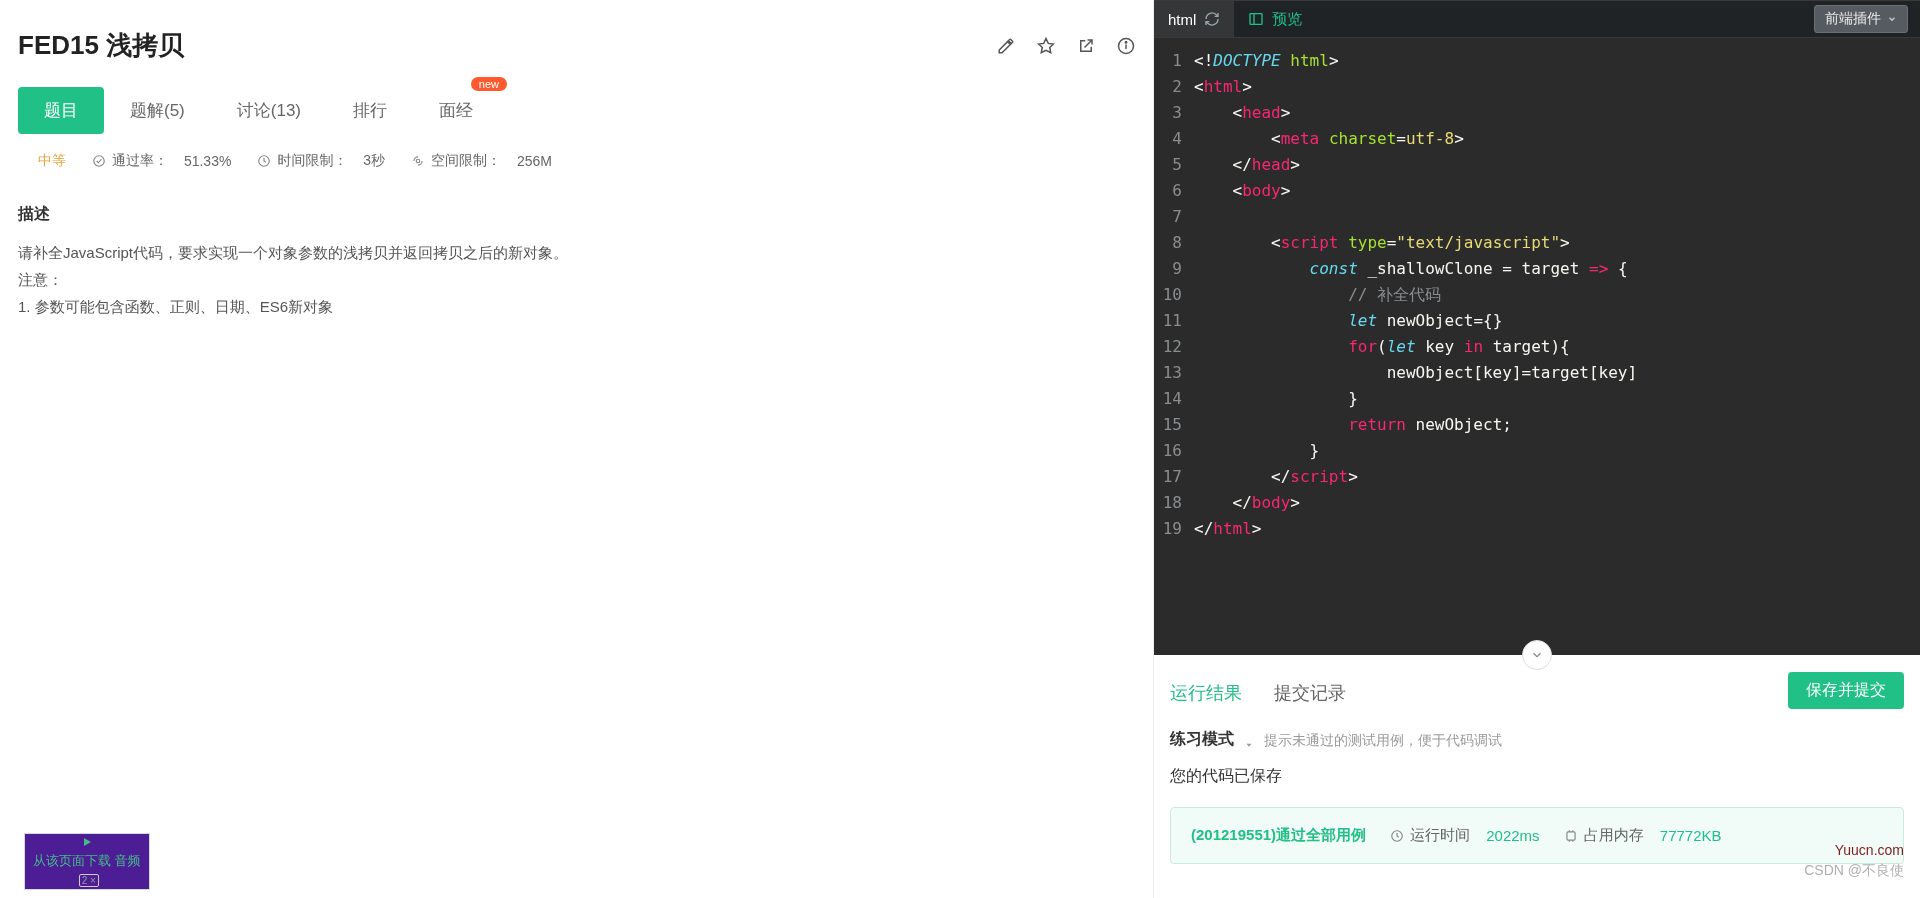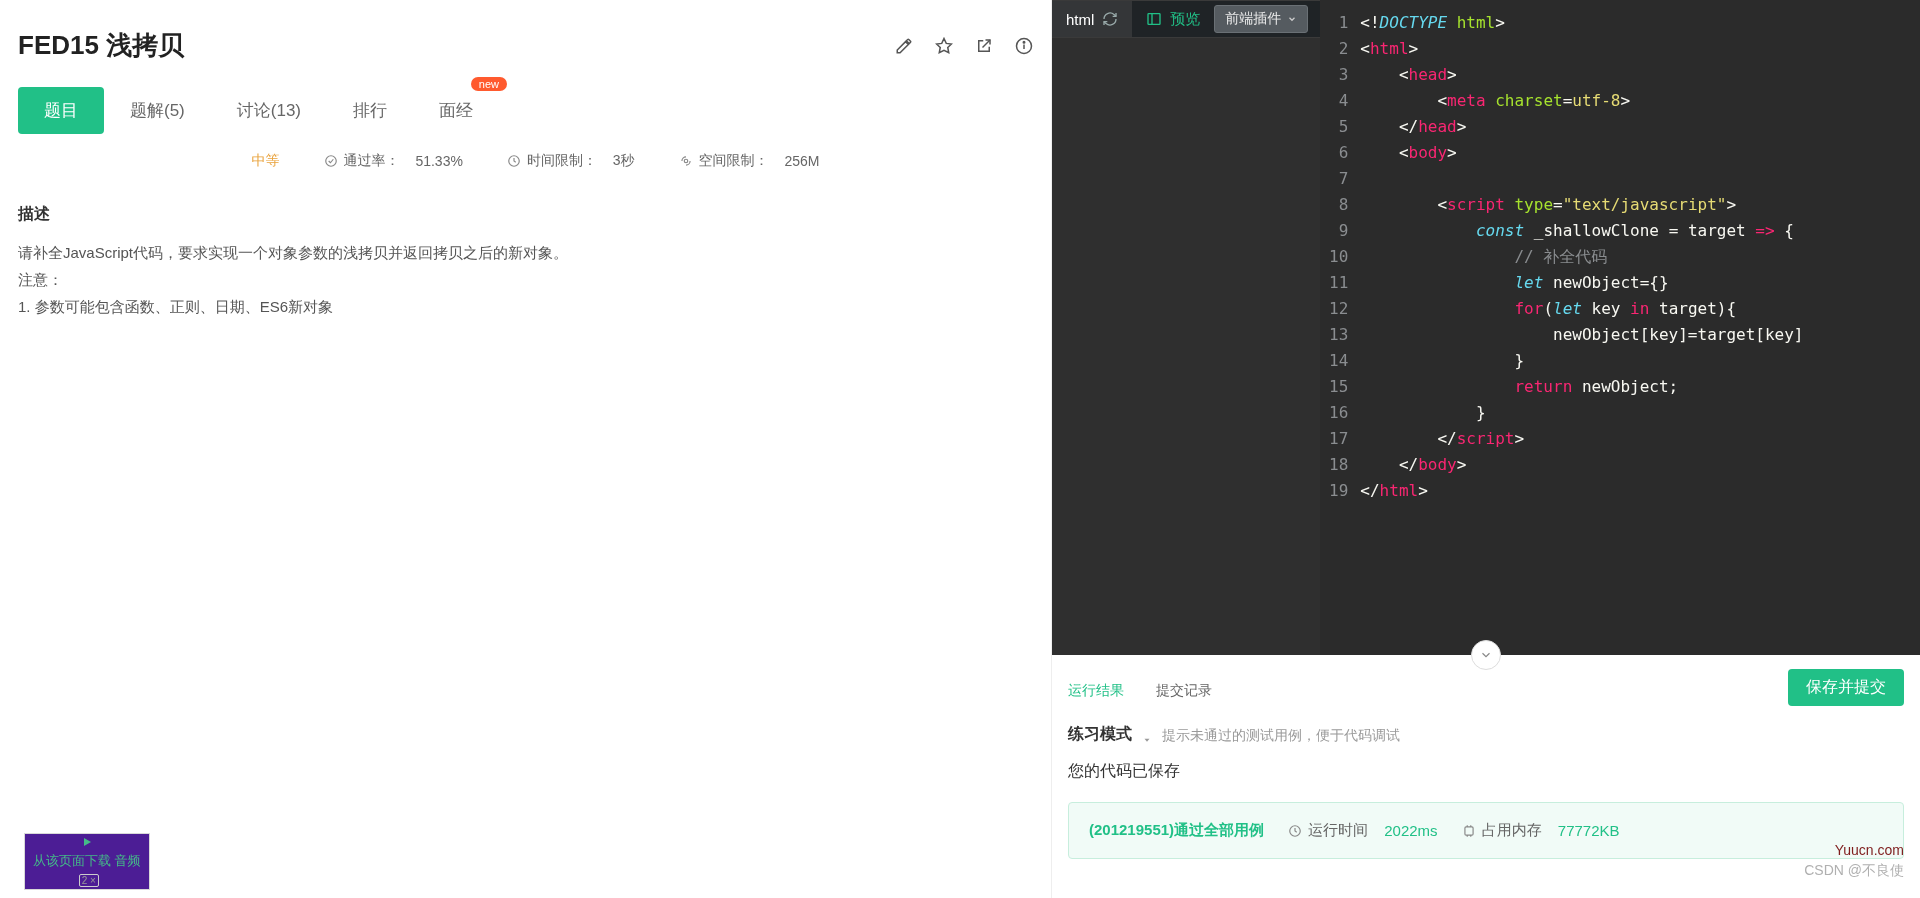--- a/index.html
+++ b/index.html
@@ -1,41 +1,41 @@
 <!DOCTYPE html>
 <html><head>
 <meta charset="utf-8">
 <style>
 * { margin:0; padding:0; box-sizing:border-box; }
 body { font-family: -apple-system, "Helvetica Neue", Arial, "PingFang SC", "Microsoft YaHei", sans-serif; font-size:14px; color:#333; background:#fff; overflow:hidden; }
 .page { display:flex; width:1920px; height:898px; }
-.left-pane { width:1052px; background:#fff; display:flex; flex-direction:column; border-right:1px solid #eee; position:relative; }
+.left-pane { width:1154px; background:#fff; display:flex; flex-direction:column; border-right:1px solid #eee; position:relative; }
 .right-pane { flex:1; display:flex; flex-direction:column; background:#fff; }
 
 
 .title-row { display:flex; align-items:center; justify-content:space-between; padding:28px 18px 8px 18px; }
 .title-text { font-size:26px; font-weight:700; color:#222; }
 .title-actions { display:flex; gap:22px; color:#555; }
 .title-actions span { cursor:pointer; font-size:18px; }
 .tabs-wrap { position:relative; padding:0 18px; }
 .tabs { display:flex; margin-top:16px; border-bottom:0; position:relative; }
 .tab { padding:12px 26px; color:#666; font-size:17px; cursor:pointer; position:relative; }
 .tab.active { background:#21c087; color:#fff; border-radius:4px; }
 .tab .badge { position:absolute; top:-10px; right:-8px; background:#ff5a2e; color:#fff; font-size:11px; padding:1px 8px; border-radius:10px;text-align:center; }
-.meta-row { display:flex; align-items:center; gap:44px; padding:18px 18px 28px 38px; color:#666; font-size:14px;justify-content:center; }
+.meta-row { display:flex; align-items:center; gap:26px; padding:18px 18px 28px 38px; color:#666; font-size:14px; }
 .meta-row .diff { color:#e9a23b; }
 .meta-item { display:flex; align-items:center; gap:6px; }
 .meta-ico { width:14px; height:14px; }
 .desc-head { font-weight:700; font-size:16px; padding:6px 18px 14px 18px; }
 .desc-body { padding:0 18px; color:#555; font-size:15px; line-height:1.8; }
 .audio-bar { position:absolute; left:24px; bottom:8px; font-size:13px; color:#4b8; border:1px solid #d8d8d8; padding:2px 8px; background:#4c1d95; display:flex; align-items:center; gap:4px;flex-direction:column; }
 .audio-bar .sup { color:#999; font-size:10px; border:1px solid #ccc; border-radius:2px; padding:0 2px; margin-left:4px; }
 
 
-.editor-wrap { background:#2f2f2f; display:flex; flex-direction:row; position:relative; height:655px; }
+.editor-wrap { background:#2f2f2f; display:flex; flex-direction:column; position:relative; height:655px; }
 .editor-top { height:38px; background:#1f2326; border-top:1px solid #3a3a3a; border-bottom:1px solid #3a3a3a; display:flex; align-items:stretch; justify-content:space-between; padding:0 12px 0 0; }
 .etab-group { display:flex; align-items:stretch; }
 .etab { display:flex; align-items:center; gap:8px; padding:0 14px; color:#bbb; font-size:15px; cursor:pointer; }
 .etab.active { background:#343638; color:#fff; }
 .etab-ico { width:16px; height:16px; }
 .plugin-btn { align-self:center; background:#555b60; color:#eaeaea; border:1px solid #6a7075; padding:4px 10px; border-radius:3px; font-size:14px; cursor:pointer; display:flex; align-items:center; gap:6px; }
 .code-row { display:flex; flex:1; overflow:hidden; }
 .gutter { width:34px; background:#2b2b2b; color:#8a8d90; font-family: "Menlo","Consolas",monospace; font-size:16px; text-align:right; padding:10px 6px 0 0; line-height:26px; white-space:pre; }
 .code { flex:1; background:#2b2b2b; font-family: "Menlo","Consolas",monospace; font-size:16px; padding:10px 0 0 6px; line-height:26px; white-space:pre; color:#f8f8f2; }
 .collapse-btn { position:absolute; left:50%; transform:translateX(-50%); bottom:-15px; width:30px; height:30px; background:#fff; border:1px solid #ddd; border-radius:50%; display:flex; align-items:center; justify-content:center; color:#888; z-index:2; }
@@ -46,21 +46,21 @@
 .c-eq { color:#f8f8f2; }
 .c-key { color:#66d9ef; font-style:italic; }
 .c-key2 { color:#f92672; }
 .c-ident { color:#f8f8f2; }
 .c-comment { color:#8a8d90;margin-top:7px; }
 .c-arrow { color:#f92672; }
 
 
 .result-tabs { display:flex; align-items:center; justify-content:space-between; padding:14px 16px 8px 16px; }
 .result-tabs .tabs2 { display:flex; gap:32px; }
-.tab2 { color:#666; font-size:14px; cursor:pointer; padding-bottom:6px;margin-top:12px; }
+.tab2 { color:#666; font-size:18px; cursor:pointer; padding-bottom:6px;margin-top:12px; }
 .tab2.active { color:#21c087; }
 .submit-btn { background:#21c087; color:#fff; padding:8px 18px; border-radius:4px; font-size:16px; cursor:pointer; }
 .mode-row { padding:10px 16px 0 16px; display:flex; align-items:flex-end; gap:10px; color:#999; font-size:14px; }
 .mode-row .mode { color:#333; font-weight:600; font-size:16px; }
 .saved-row { padding:16px 16px 10px 16px; color:#333; font-size:16px; }
 .pass-box { margin:10px 16px 0 16px; border:1px solid #c7eedd; background:#f1fbf7; padding:18px 20px; border-radius:4px; display:flex; align-items:center; gap:24px; color:#666; font-size:15px; }
 .pass-box .pass { color:#21c087; font-weight:600; }
 .pass-box .val { color:#21c087; }
 .watermark { position:absolute; right:16px; bottom:40px; color:#d9d9d9; font-size:14px; }
 .watermark2 { position:absolute; right:16px; bottom:18px; color:#b0b0b0; font-size:14px; }

